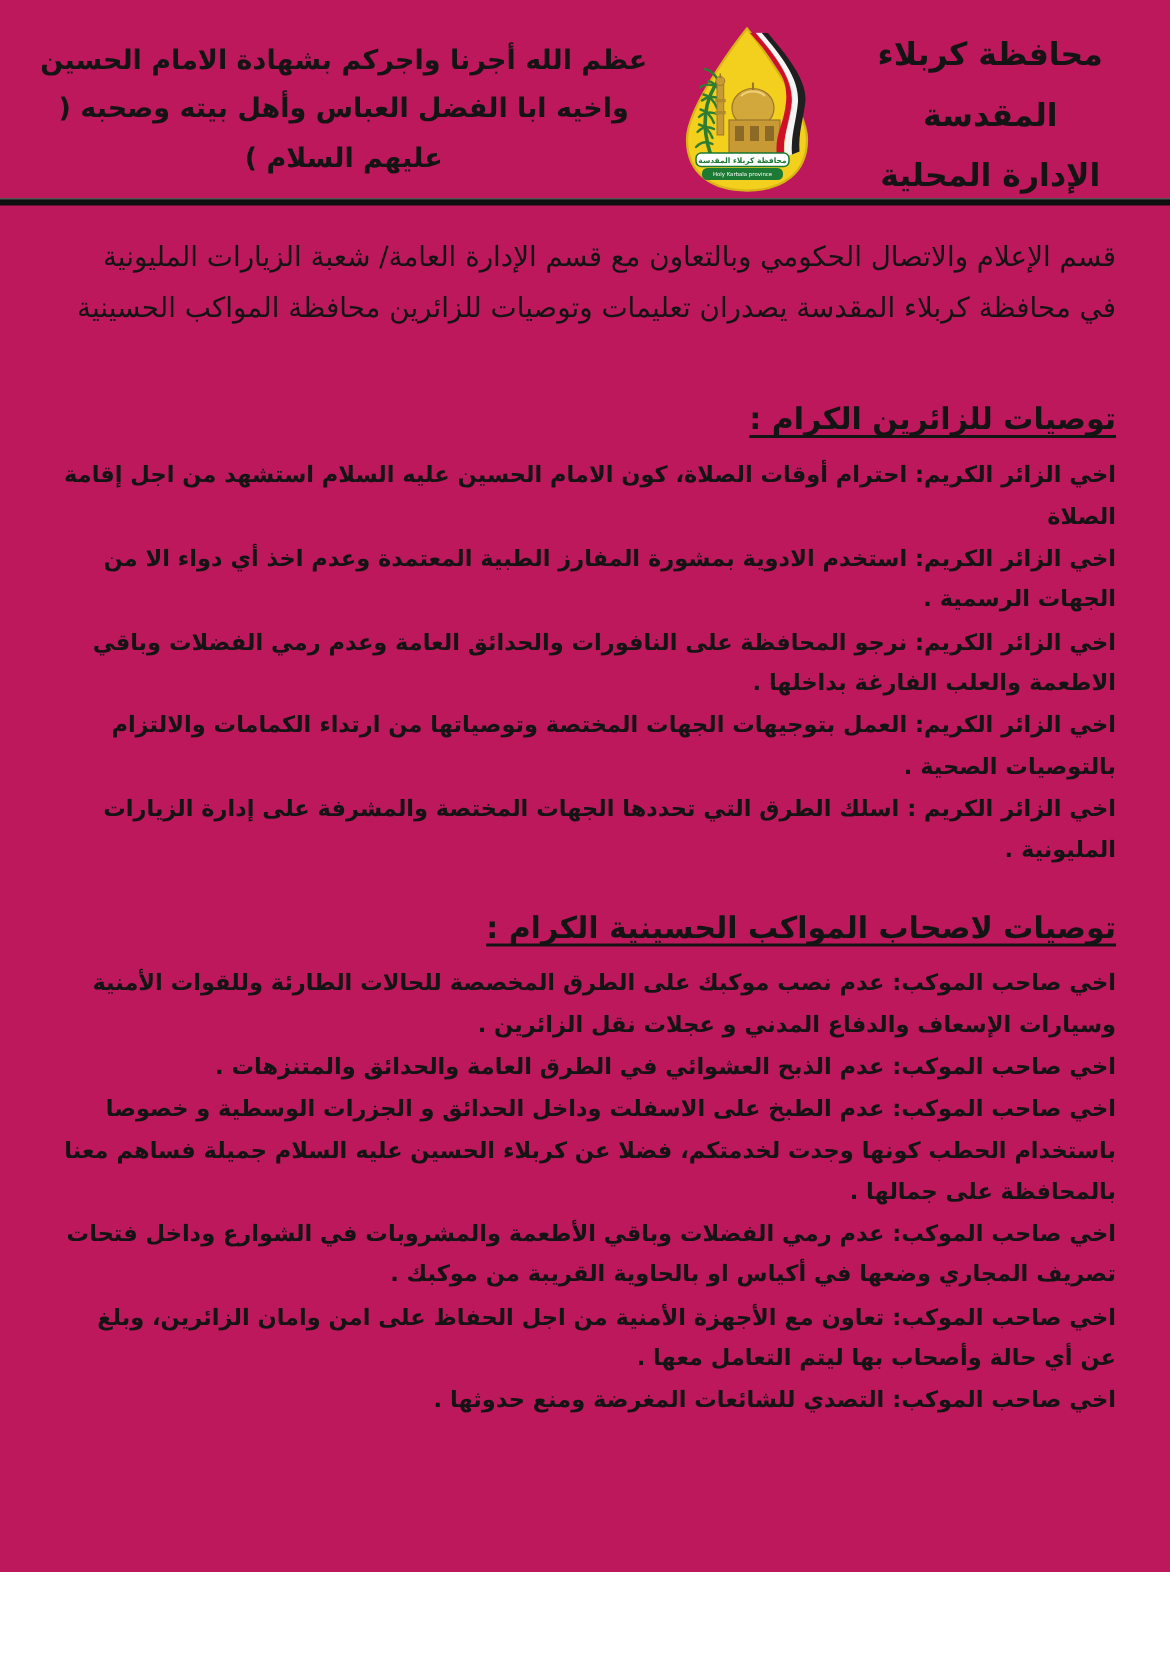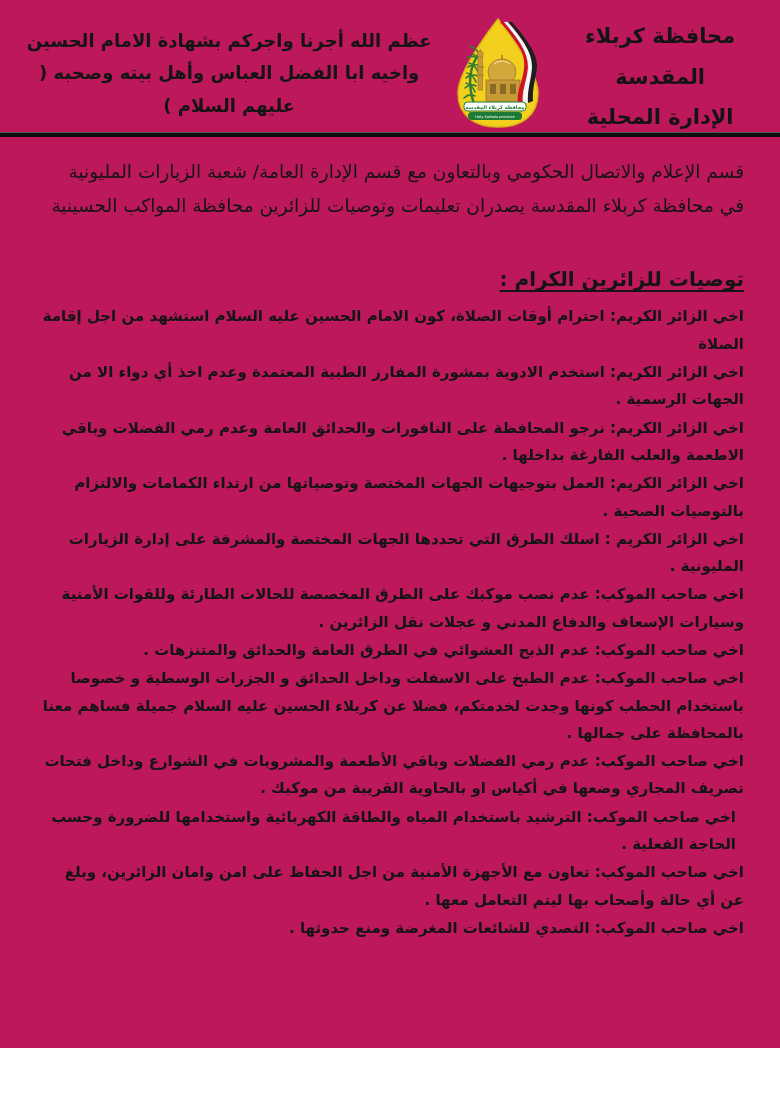--- a/index.html
+++ b/index.html
@@ -134,24 +134,24 @@
     <section>
       <h2 class="sec-h first">توصيات للزائرين الكرام :</h2>
       <p class="rec">اخي الزائر الكريم: احترام أوقات الصلاة، كون الامام الحسين عليه السلام استشهد من اجل إقامة الصلاة</p>
       <p class="rec">اخي الزائر الكريم: استخدم الادوية بمشورة المفارز الطبية المعتمدة وعدم اخذ أي دواء الا من الجهات الرسمية .</p>
       <p class="rec">اخي الزائر الكريم: نرجو المحافظة على النافورات والحدائق العامة وعدم رمي الفضلات وباقي الاطعمة والعلب الفارغة بداخلها .</p>
       <p class="rec">اخي الزائر الكريم: العمل بتوجيهات الجهات المختصة وتوصياتها من ارتداء الكمامات والالتزام بالتوصيات الصحية .</p>
       <p class="rec">اخي الزائر الكريم : اسلك الطرق التي تحددها الجهات المختصة والمشرفة على إدارة الزيارات المليونية .</p>
     </section>
 
     <section>
+      <h2 class="sec-h second">توصيات لاصحاب المواكب الحسينية الكرام :</h2>
       <p class="rec">اخي صاحب الموكب: عدم نصب موكبك على الطرق المخصصة للحالات الطارئة وللقوات الأمنية وسيارات الإسعاف والدفاع المدني و عجلات نقل الزائرين .</p>
       <p class="rec">اخي صاحب الموكب: عدم الذبح العشوائي في الطرق العامة والحدائق والمتنزهات .</p>
       <p class="rec">اخي صاحب الموكب: عدم الطبخ على الاسفلت وداخل الحدائق و الجزرات الوسطية و خصوصا باستخدام الحطب كونها وجدت لخدمتكم، فضلا عن كربلاء الحسين عليه السلام جميلة فساهم معنا بالمحافظة على جمالها .</p>
       <p class="rec">اخي صاحب الموكب: عدم رمي الفضلات وباقي الأطعمة والمشروبات في الشوارع وداخل فتحات تصريف المجاري وضعها في أكياس او بالحاوية القريبة من موكبك .</p>
-      <p class="rec indent-sm">اخي صاحب الموكب: الترشيد باستخدام المياه والطاقة الكهربائية واستخدامها للضرورة وحسب الحاجة الفعلية .</p>
       <p class="rec">اخي صاحب الموكب: تعاون مع الأجهزة الأمنية من اجل الحفاظ على امن وامان الزائرين، وبلغ عن أي حالة وأصحاب بها ليتم التعامل معها .</p>
       <p class="rec">اخي صاحب الموكب: التصدي للشائعات المغرضة ومنع حدوثها .</p>
 
     </section>
   </div>
 
 </div>
 
 </body></html>

